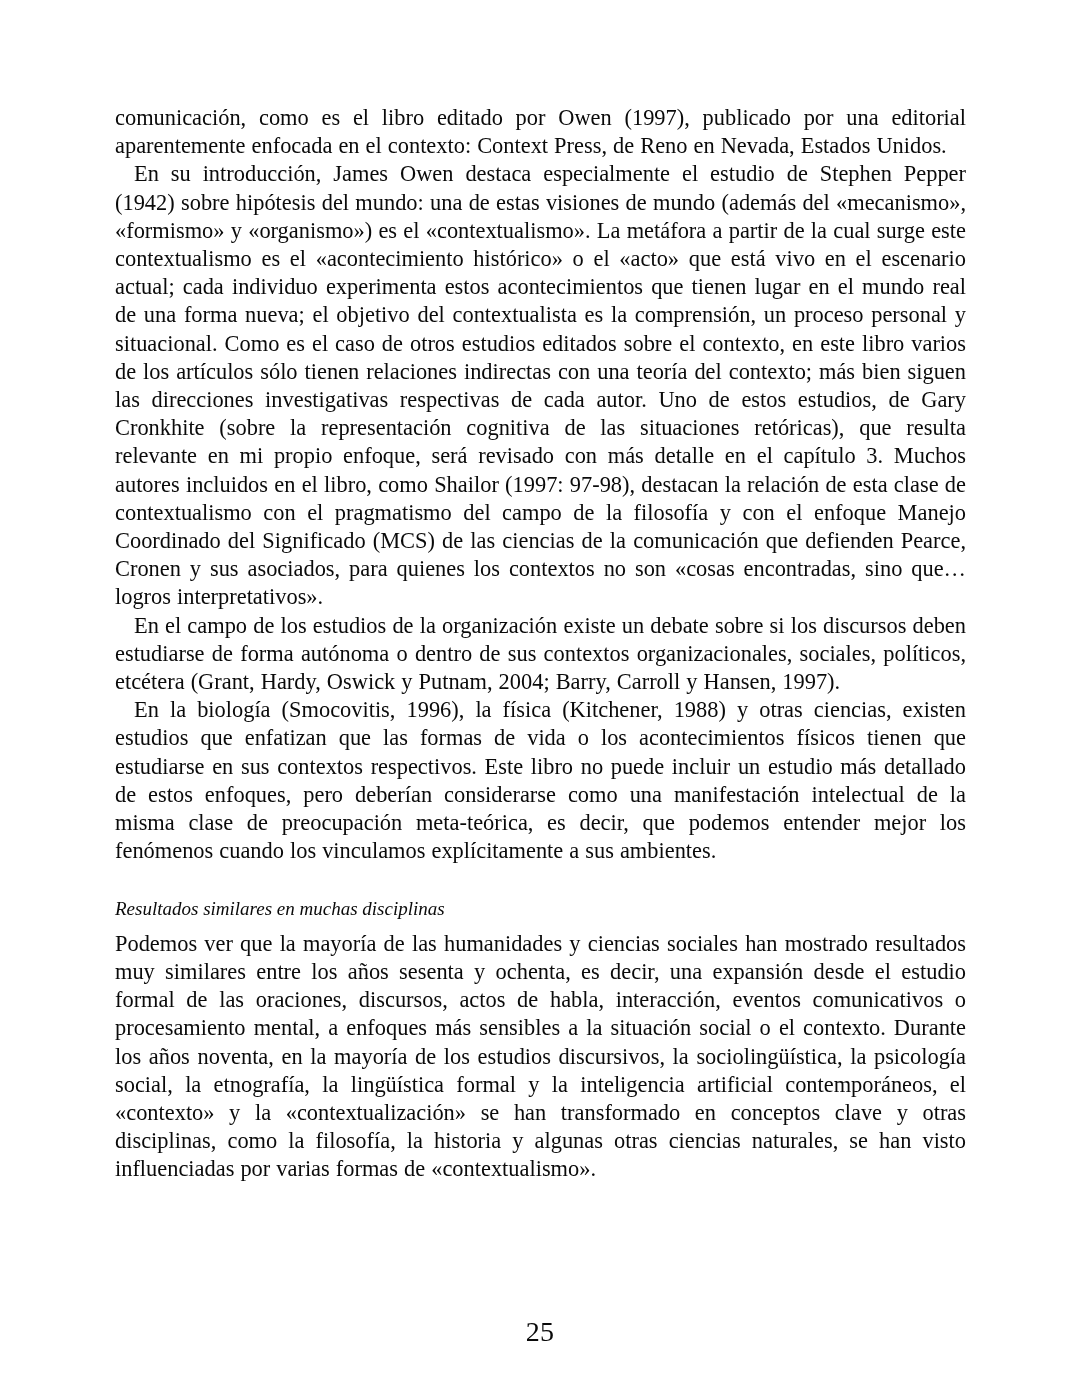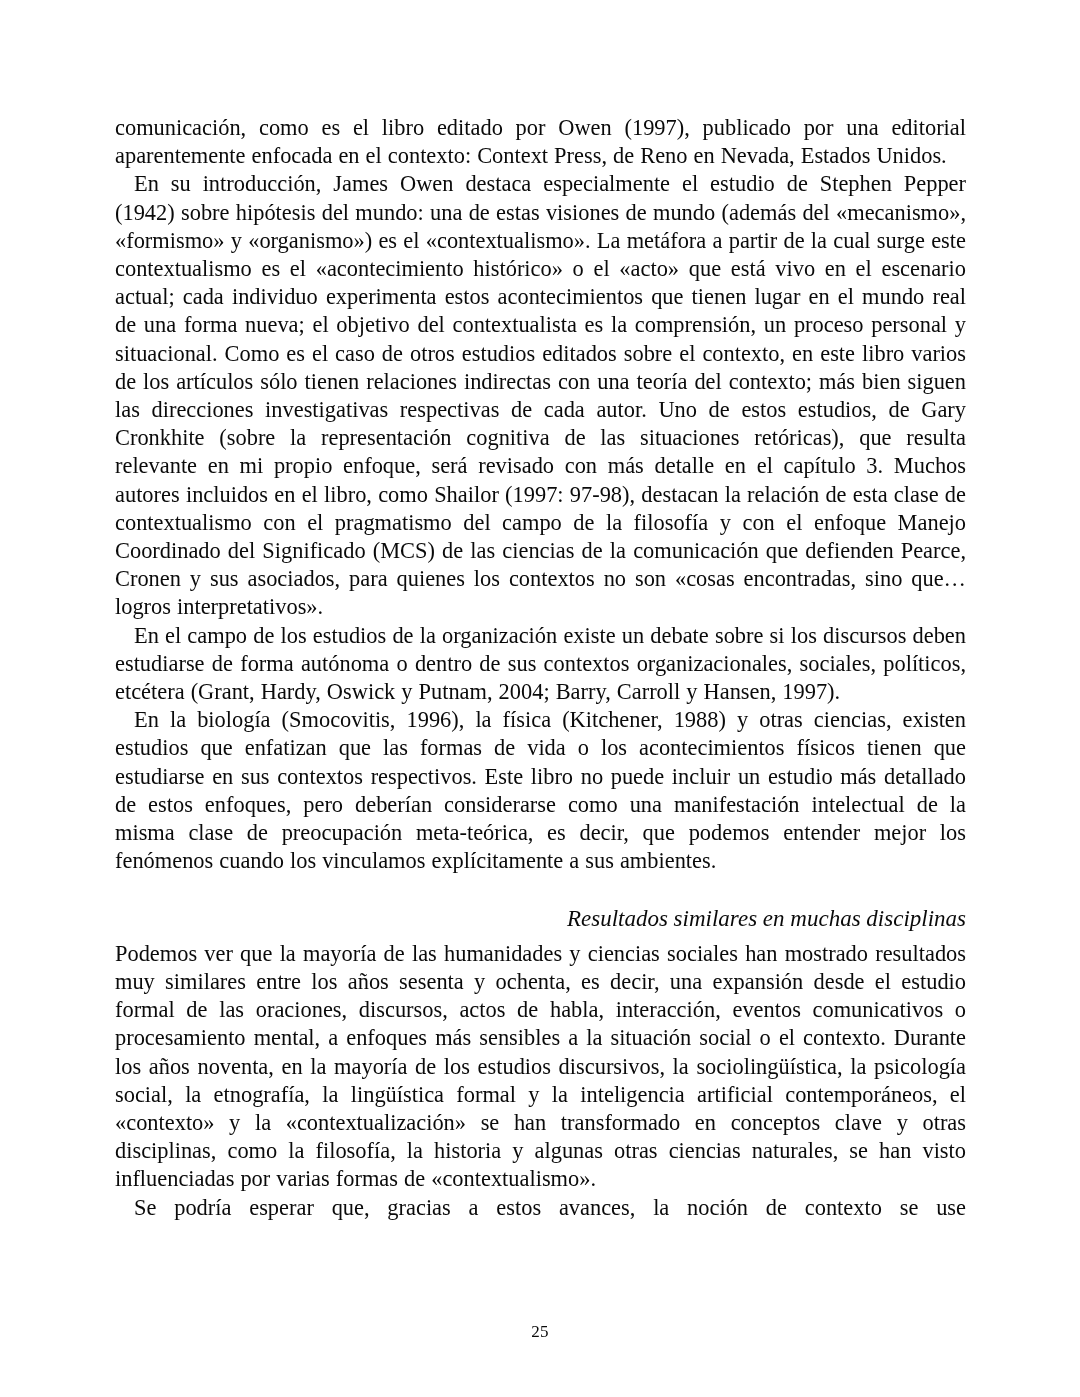--- a/index.html
+++ b/index.html
@@ -21,45 +21,44 @@
     background: #ffffff;
     box-sizing: border-box;
     overflow: hidden;
   }
 
   .text-column {
     position: absolute;
     left: 115px;
     top: 104px;
     width: 851px;
-    margin-top: 10px;
   }
 
   .body-par {
     margin: 0;
     font-size: 22.4px;
     line-height: 28.2px;
     text-align: justify;
     text-justify: inter-word;
     hyphens: none;
     -webkit-hyphens: none;
     word-spacing: 0.02em;
   }
 
   .body-par.indented {
     text-indent: 19px;
   }
 
   .section-heading {
     margin: 0;
-    font-size: 23px;
+    font-size: 19px;
     line-height: 28.2px;
     font-style: italic;
     font-weight: normal;
-    text-align: right;
+    text-align: left;
     padding-top: 30px;
     padding-bottom: 6px;
   }
 
   
   .continued-line {
     margin: 0;
     font-size: 22.4px;
     line-height: 28.2px;
     text-indent: 19px;
@@ -67,21 +66,21 @@
     text-align-last: justify;
     white-space: normal;
   }
 
   .page-number {
     position: absolute;
     left: 0;
     right: 0;
     top: 1318px;
     text-align: center;
-    font-size: 17px;
+    font-size: 28px;
     line-height: 28px;
     letter-spacing: 0.01em;
   }
 </style>
 </head>
 <body>
 
 <div class="page">
 
   <div class="text-column">
@@ -91,19 +90,18 @@
     <p class="body-par indented">En su introducción, James Owen destaca especialmente el estudio de Stephen Pepper (1942) sobre hipótesis del mundo: una de estas visiones de mundo (además del «mecanismo», «formismo» y «organismo») es el «contextualismo». La metáfora a partir de la cual surge este contextualismo es el «acontecimiento histórico» o el «acto» que está vivo en el escenario actual; cada individuo experimenta estos acontecimientos que tienen lugar en el mundo real de una forma nueva; el objetivo del contextualista es la comprensión, un proceso personal y situacional. Como es el caso de otros estudios editados sobre el contexto, en este libro varios de los artículos sólo tienen relaciones indirectas con una teoría del contexto; más bien siguen las direcciones investigativas respectivas de cada autor. Uno de estos estudios, de Gary Cronkhite (sobre la representación cognitiva de las situaciones retóricas), que resulta relevante en mi propio enfoque, será revisado con más detalle en el capítulo 3. Muchos autores incluidos en el libro, como Shailor (1997: 97-98), destacan la relación de esta clase de contextualismo con el pragmatismo del campo de la filosofía y con el enfoque Manejo Coordinado del Significado (MCS) de las ciencias de la comunicación que defienden Pearce, Cronen y sus asociados, para quienes los contextos no son «cosas encontradas, sino que… logros interpretativos».</p>
 
     <p class="body-par indented">En el campo de los estudios de la organización existe un debate sobre si los discursos deben estudiarse de forma autónoma o dentro de sus contextos organizacionales, sociales, políticos, etcétera (Grant, Hardy, Oswick y Putnam, 2004; Barry, Carroll y Hansen, 1997).</p>
 
     <p class="body-par indented">En la biología (Smocovitis, 1996), la física (Kitchener, 1988) y otras ciencias, existen estudios que enfatizan que las formas de vida o los acontecimientos físicos tienen que estudiarse en sus contextos respectivos. Este libro no puede incluir un estudio más detallado de estos enfoques, pero deberían considerarse como una manifestación intelectual de la misma clase de preocupación meta-teórica, es decir, que podemos entender mejor los fenómenos cuando los vinculamos explícitamente a sus ambientes.</p>
 
     <h2 class="section-heading">Resultados similares en muchas disciplinas</h2>
 
     <p class="body-par">Podemos ver que la mayoría de las humanidades y ciencias sociales han mostrado resultados muy similares entre los años sesenta y ochenta, es decir, una expansión desde el estudio formal de las oraciones, discursos, actos de habla, interacción, eventos comunicativos o procesamiento mental, a enfoques más sensibles a la situación social o el contexto. Durante los años noventa, en la mayoría de los estudios discursivos, la sociolingüística, la psicología social, la etnografía, la lingüística formal y la inteligencia artificial contemporáneos, el «contexto» y la «contextualización» se han transformado en conceptos clave y otras disciplinas, como la filosofía, la historia y algunas otras ciencias naturales, se han visto influenciadas por varias formas de «contextualismo».</p>
 
-    <p class="continued-line">Se podría esperar que, gracias a estos avances, la noción de contexto se use</p>
 
   </div>
 
   <div class="page-number">25</div>
 
 </div>
 
 </body></html>

